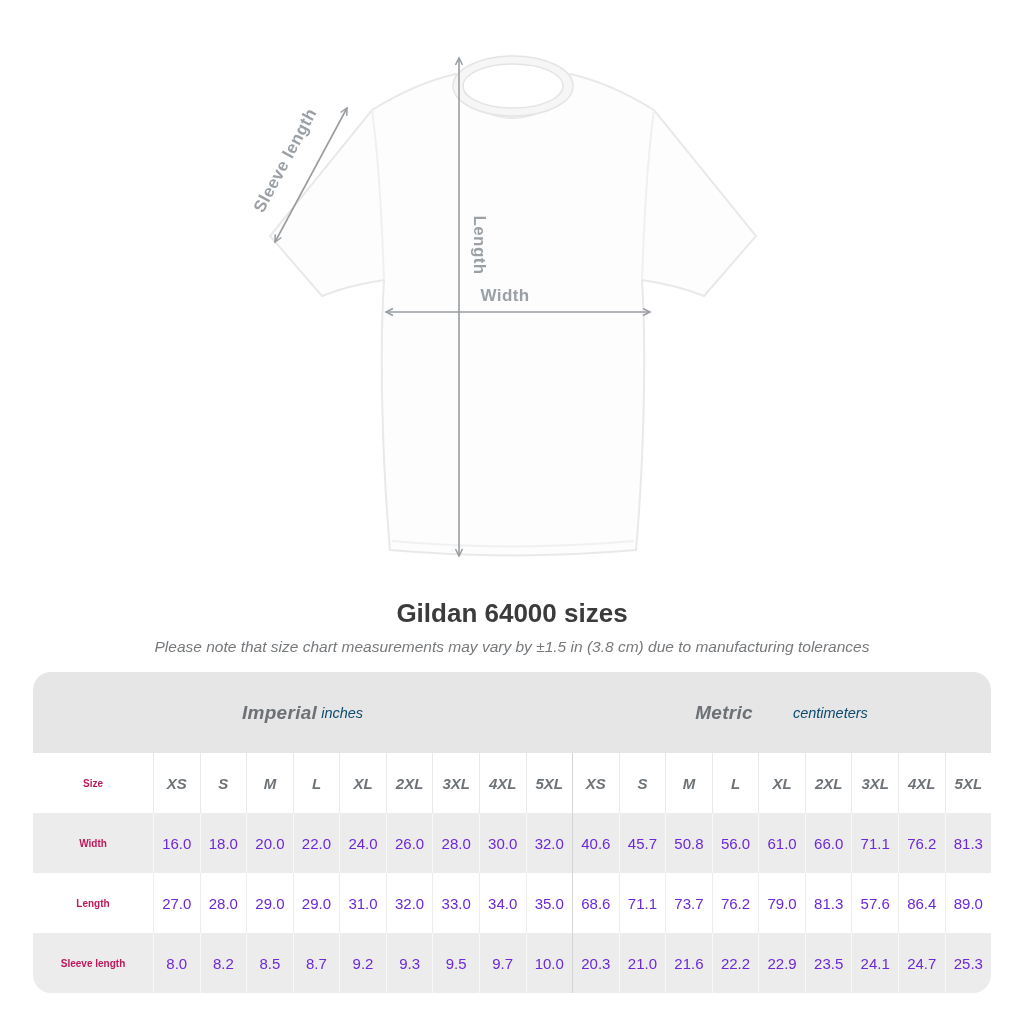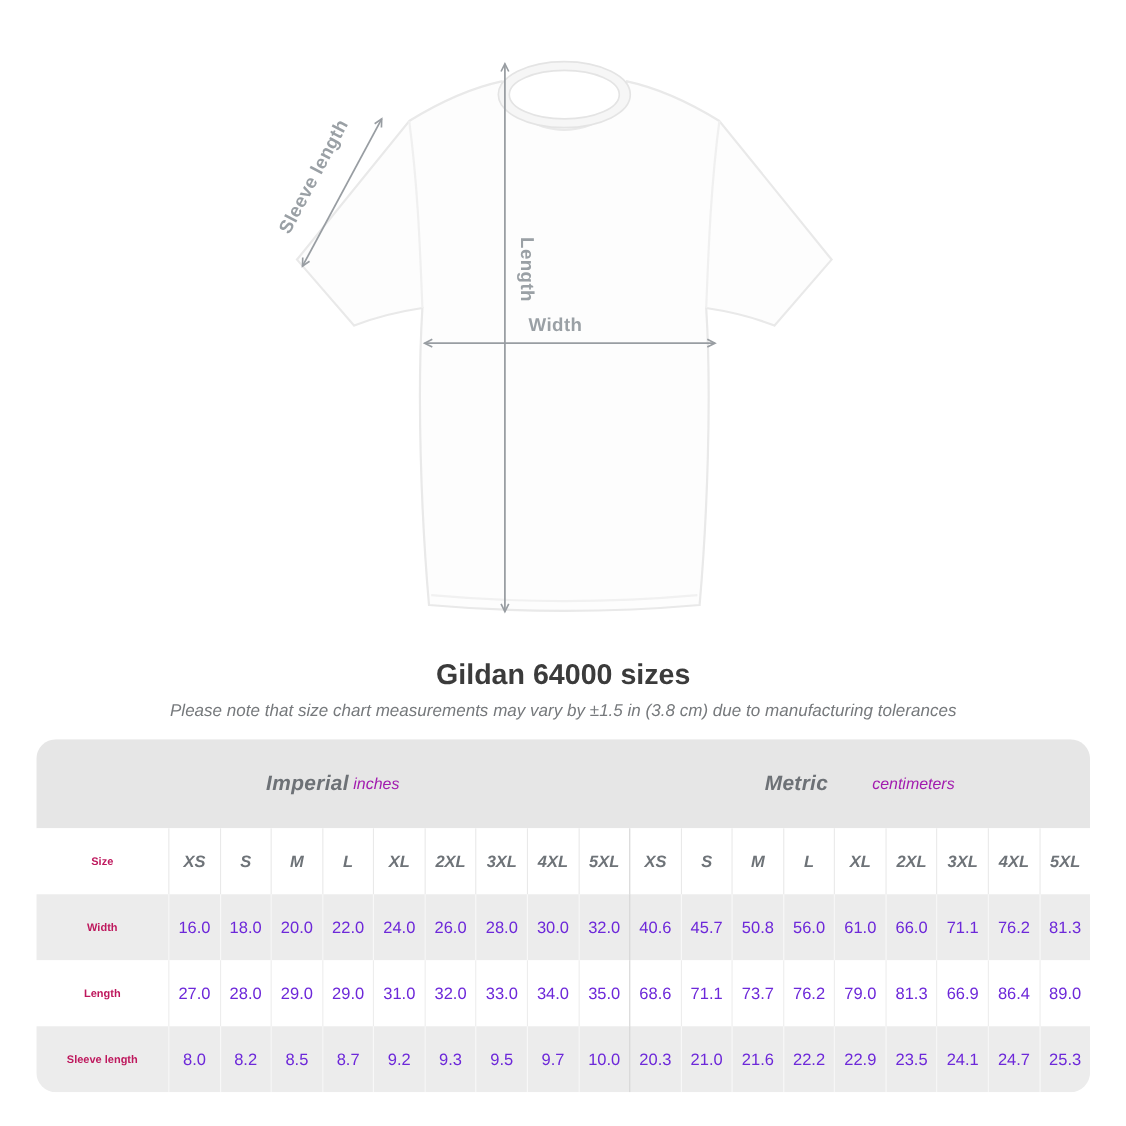--- a/index.html
+++ b/index.html
@@ -29,21 +29,21 @@
   .row-units   { height:81px; background:#e6e6e6; }
   .row-heads   { height:60px; background:#ffffff; }
   .row-data    { height:60px; }
   .row-gray    { background:#ececec; }
   .row-white   { background:#ffffff; }
 
   .unit-cell { display:flex; flex-direction:row; align-items:center; justify-content:center; gap:4px; }
   .unit-cell.imperial { width:calc(120px + (100% - 120px)/2); }
   .unit-cell.metric   { width:calc((100% - 120px)/2);gap:40px; }
   .unit-label { font-size:19px; font-weight:bold; font-style:italic; color:#6d7176; letter-spacing:.3px; }
-  .unit-sub   { font-size:14.5px; font-style:italic; color:#a21caf; }
+  .unit-sub   { font-size:14.5px; font-style:italic; color:#0c4a6e; }
 
   .label-cell {
     width:120px; flex:0 0 120px; display:flex; align-items:center; justify-content:center;
     font-size:10px; font-weight:bold; color:#be185d;
   }
   .cell {
     flex:1 1 0; display:flex; align-items:center; justify-content:center;
     font-size:15px; border-left:1px solid transparent;
   }
   .cell.head { font-weight:bold; color:#6e7378; }
@@ -172,21 +172,21 @@
         <div class="cell val">32.0</div>
         <div class="cell val">33.0</div>
         <div class="cell val">34.0</div>
         <div class="cell val">35.0</div>
         <div class="cell val sec-div">68.6</div>
         <div class="cell val">71.1</div>
         <div class="cell val">73.7</div>
         <div class="cell val">76.2</div>
         <div class="cell val">79.0</div>
         <div class="cell val">81.3</div>
-        <div class="cell val">66.9</div>
+        <div class="cell val">57.6</div>
         <div class="cell val">86.4</div>
         <div class="cell val">89.0</div>
       </div>
     <div class="trow row-data row-gray">
       <div class="label-cell">Sleeve length</div>
     <div class="cell val">8.0</div>
         <div class="cell val">8.2</div>
         <div class="cell val">8.5</div>
         <div class="cell val">8.7</div>
         <div class="cell val">9.2</div>

